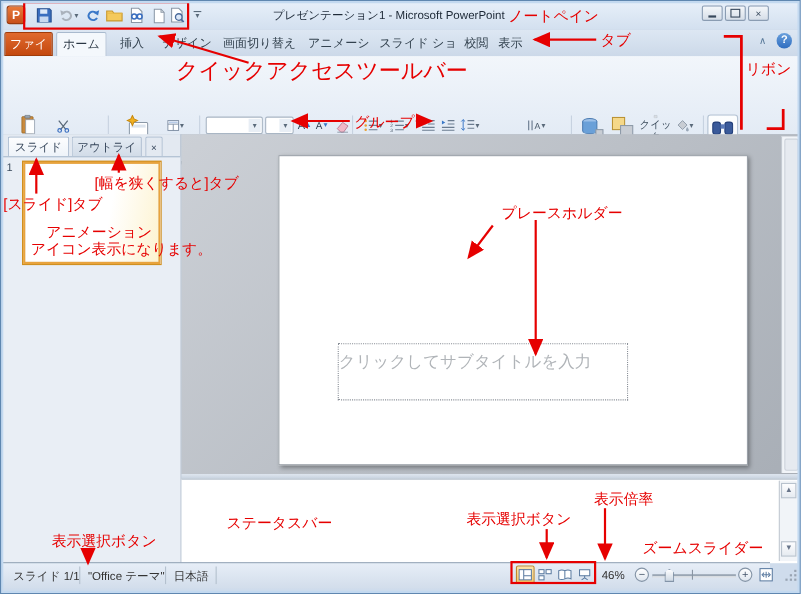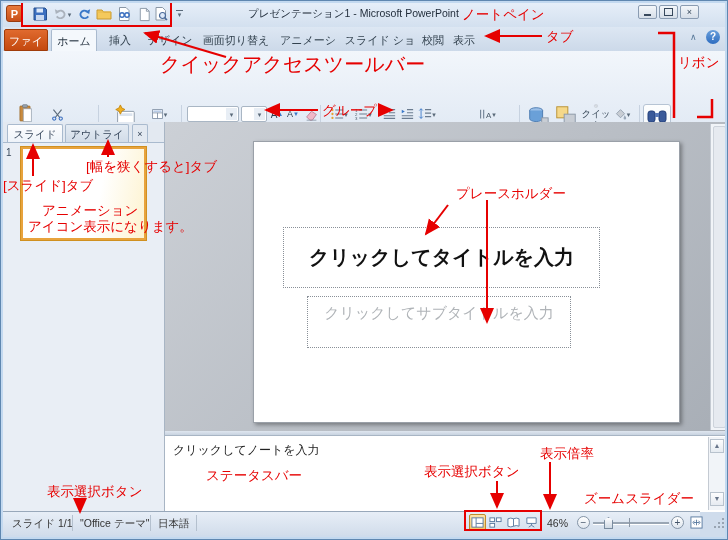--- a/index.html
+++ b/index.html
@@ -559,35 +559,31 @@
   <div class="ltab" style="left:6px;width:56px;background:linear-gradient(#fdfdfe,#eef3f9)">スライド</div>
   <div class="ltab" style="left:64px;width:64px;background:linear-gradient(#e4ebf3,#d2dce8)">アウトライン</div>
   <div class="ltab" style="left:131px;width:16px;font-size:9px"><span>×</span></div>
   <div class="ab" style="left:0;top:20px;width:163px;height:369px;background:#e9eef5;border-top:1px solid #a9bace"></div>
 </div>
 <div class="ab" style="left:6px;top:147px;font-size:10px;color:#3a4a5c;z-index:5">1</div>
 <div class="ab thumb" style="z-index:4"></div>
 
 <div class="ab slidearea">
   <div class="slide">
-    <div class="ph" style="left:29px;top:85px;width:315px;height:59px;display:flex;align-items:center;justify-content:center">
-      <span style="font-size:20px;font-weight:bold;color:#111">クリックしてタイトルを入力</span>
-    </div>
-    <div class="ph" style="left:53px;top:154px;width:264px;height:52px;text-align:center;padding-top:7px;box-sizing:border-box">
+    <div class="ph" style="left:53px;top:170px;width:264px;height:52px;padding-top:7px;box-sizing:border-box">
       <span style="font-size:15px;color:#b0b4b8">クリックしてサブタイトルを入力</span>
     </div>
   </div>
   <div class="vsb" style="left:545px;top:2px;width:16px;height:306px">
     <div style="position:absolute;left:2px;top:2px;width:11px;height:300px;background:#e6eaf0;border:1px solid #cdd3db;border-radius:2px"></div>
   </div>
 </div>
 
 <div class="ab splitter"></div>
 <div class="ab notes">
-  <div style="position:absolute;left:8px;top:6px;font-size:12px;color:#222">クリックしてノートを入力</div>
   <div class="vsb" style="left:543px;top:1px;width:16px;height:73px">
     <div class="sbbtn" style="top:2px"><span>▲</span></div>
     <div class="sbbtn" style="top:55px"><span>▼</span></div>
   </div>
 </div>
 
 <div class="ab statusbar">
   <div class="sbitem" style="left:12px">スライド 1/1</div>
   <div class="sbsep" style="left:72px"></div>
   <div class="sbitem" style="left:80px">"Office テーマ"</div>

